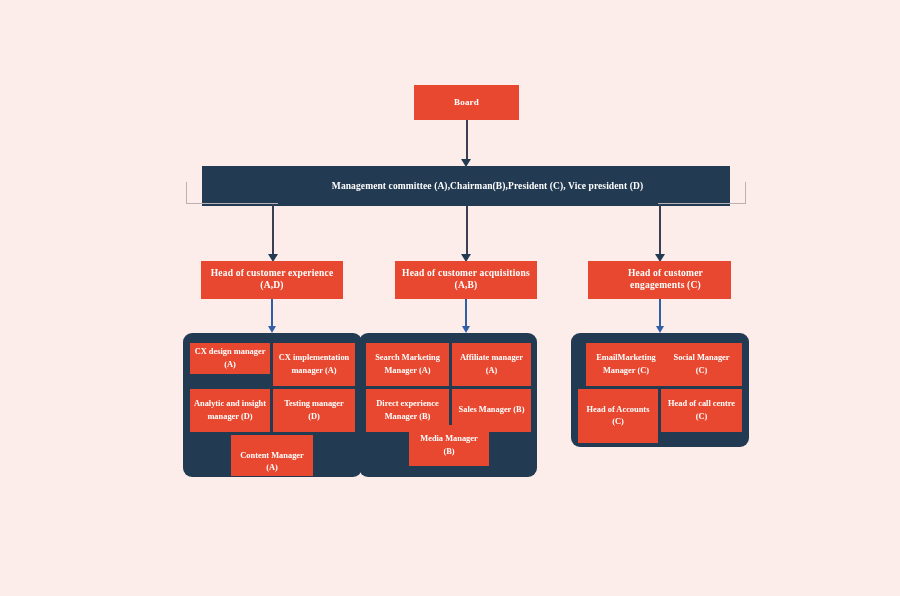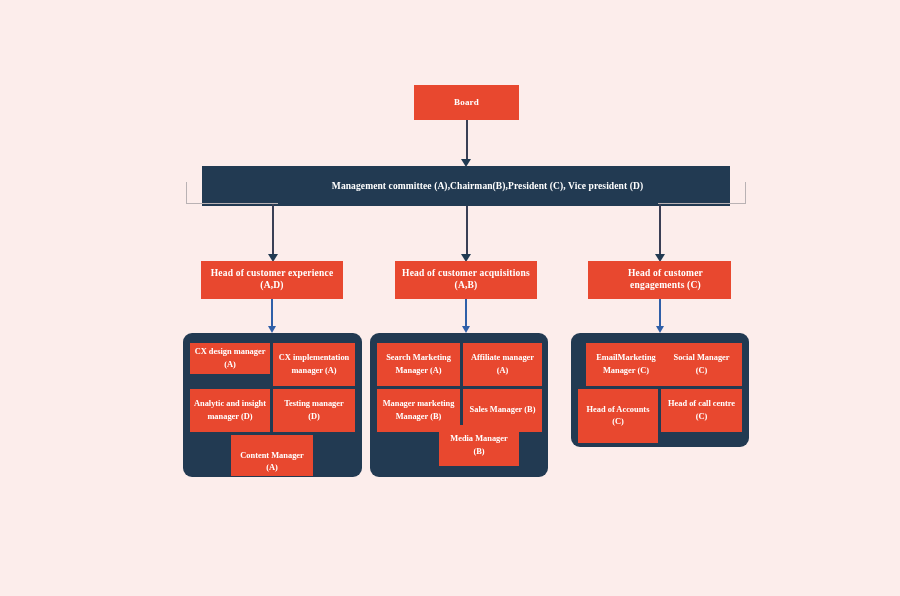--- a/index.html
+++ b/index.html
@@ -190,41 +190,41 @@
       <span>Testing  manager
 (D)</span>
     </div>
 
     <div class="leaf" style="left:48px; top:102px; width:82px; height:41px;align-items:flex-end;">
       <span>Content  Manager
 (A)</span>
     </div>
   </div>
 
-  <div class="group" style="left:370px; top:333px; width:178px; height:144px;">
+  <div class="group" style="left:359px; top:333px; width:178px; height:144px;">
 
     <div class="leaf" style="left:7px; top:10px; width:83px; height:43px;">
       <span>Search Marketing
 Manager (A)</span>
     </div>
 
     <div class="leaf" style="left:93px; top:10px; width:79px; height:43px;">
       <span>Affiliate manager (A)</span>
     </div>
 
     <div class="leaf" style="left:7px; top:56px; width:83px; height:43px;">
-      <span>Manager marketing
+      <span>Direct experience
 Manager (B)</span>
     </div>
 
     <div class="leaf" style="left:93px; top:56px; width:79px; height:43px;">
       <span>Sales Manager (B)</span>
     </div>
 
-    <div class="leaf" style="left:50px; top:92px; width:80px; height:41px;margin-left:19px;">
+    <div class="leaf" style="left:50px; top:92px; width:80px; height:41px;">
       <span>Media Manager
 (B)</span>
     </div>
   </div>
 
   <div class="group" style="left:571px; top:333px; width:178px; height:114px;">
 
     <div class="leaf" style="left:7px; top:10px; width:80px; height:43px;margin-left:8px;">
       <span>EmailMarketing
 Manager (C)</span>

